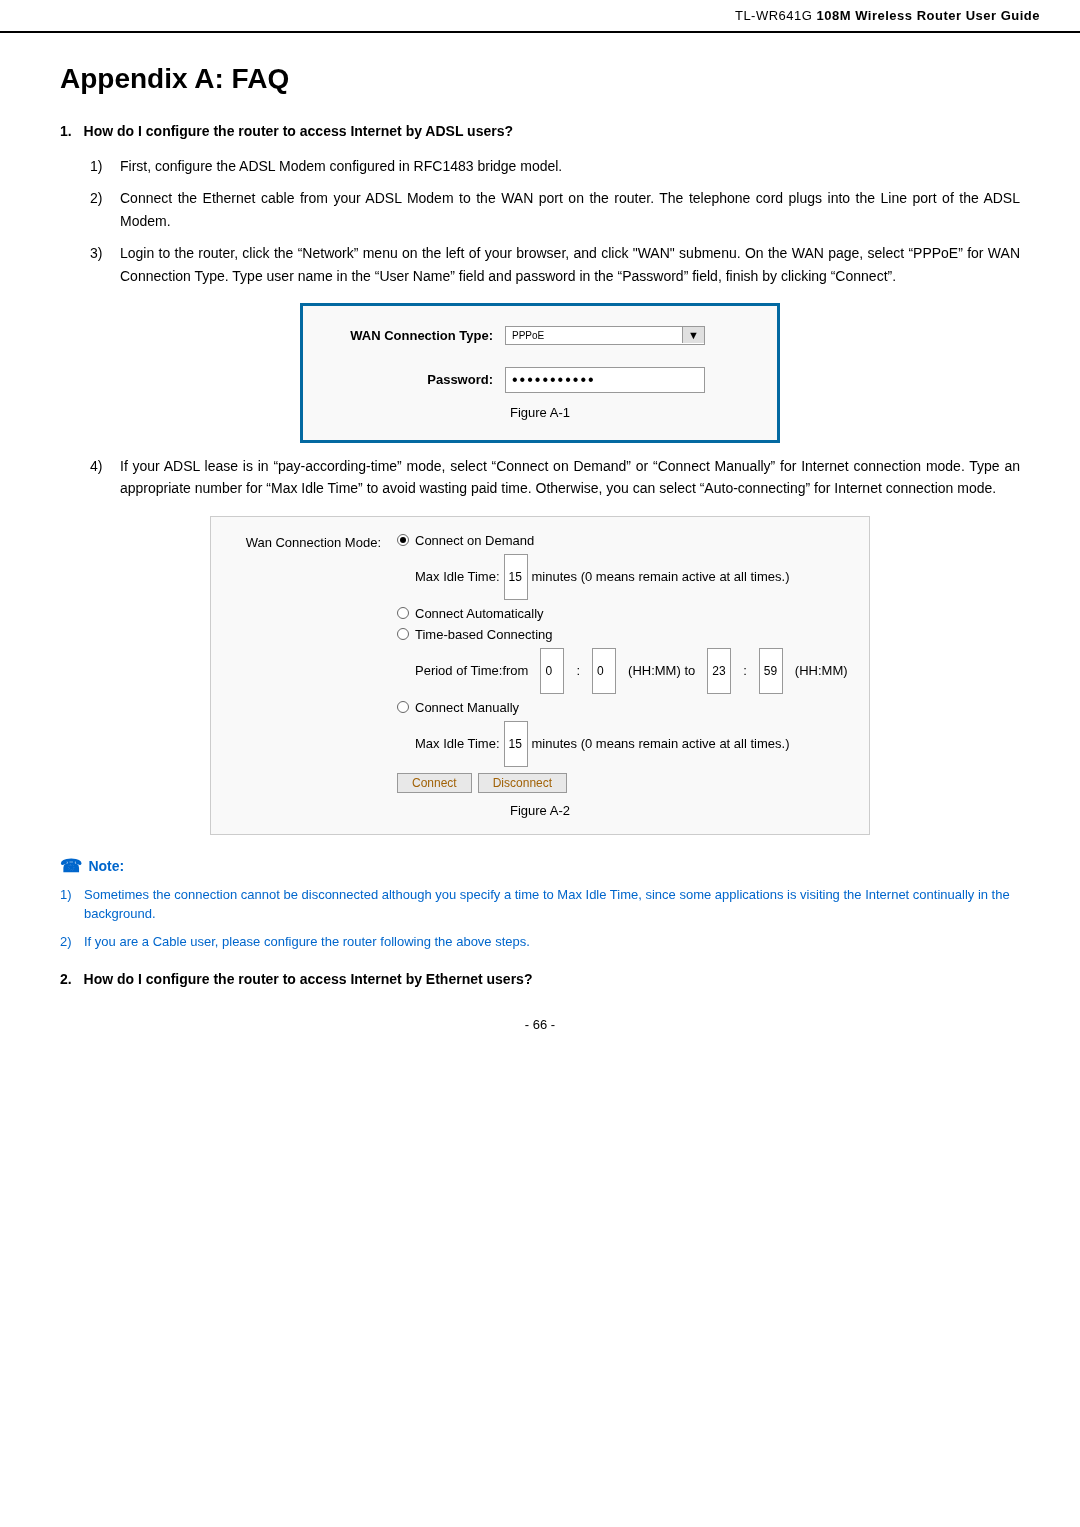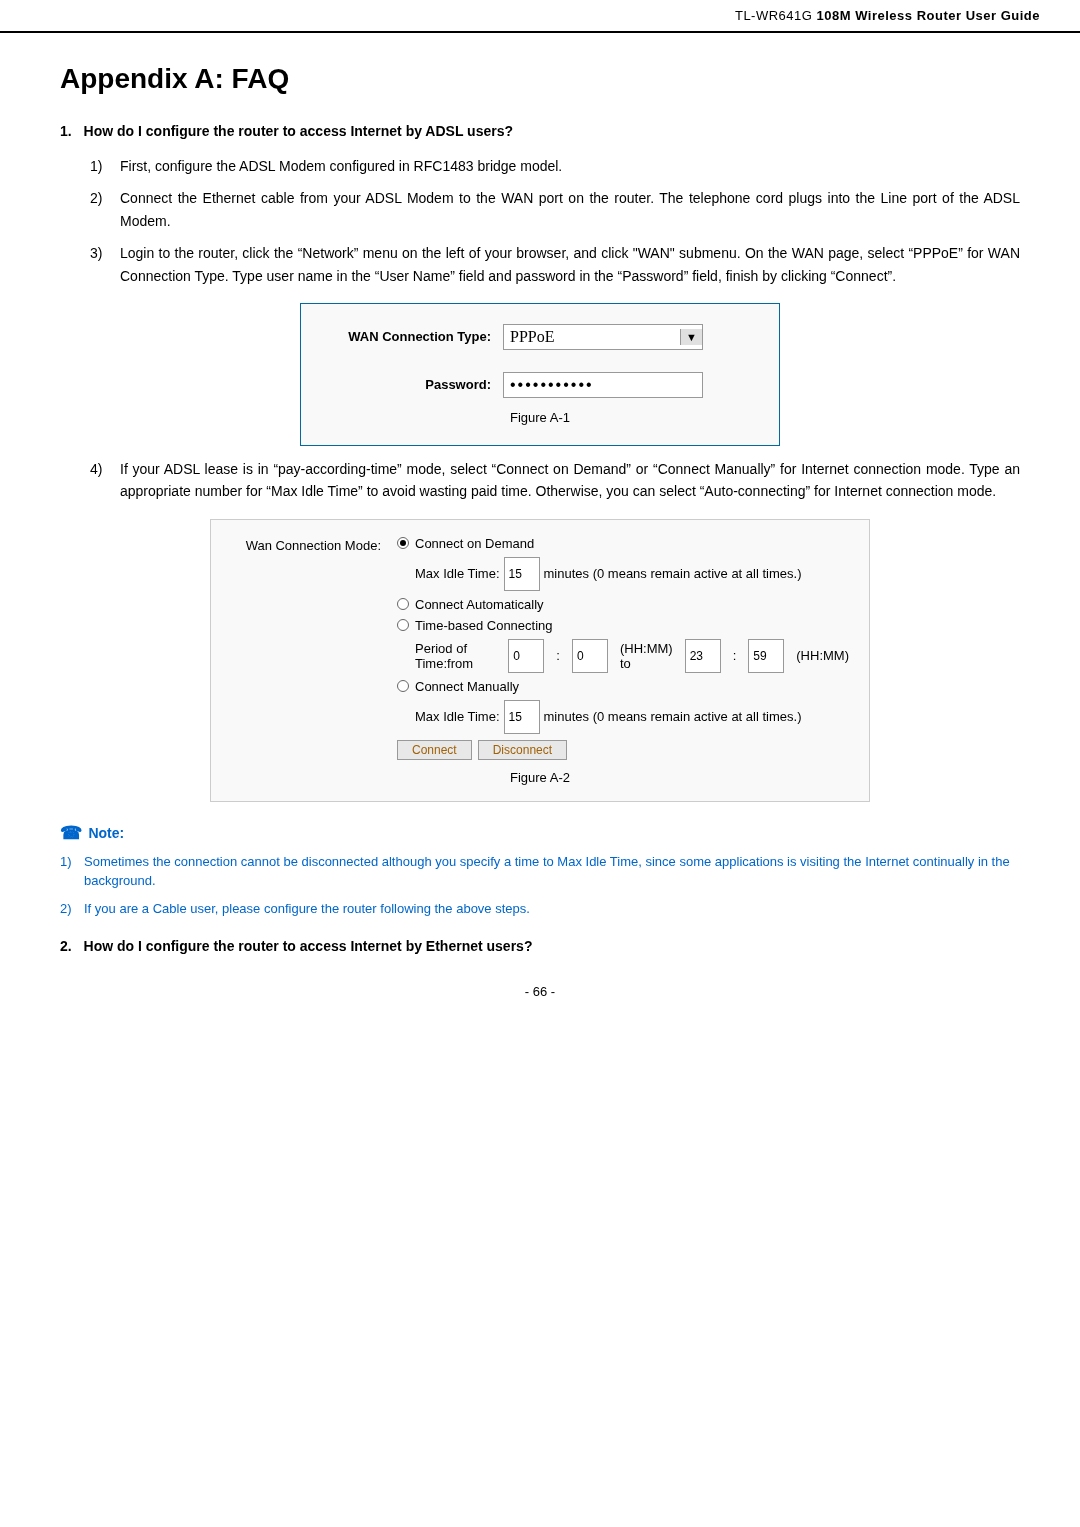--- a/index.html
+++ b/index.html
@@ -55,21 +55,21 @@
       text-align: justify;
     }
     .answer-num {
       min-width: 30px;
       font-size: 14px;
     }
     .answer-text {
       flex: 1;
     }
     .figure-box {
-      border: 1px solid #0369a1;
+      border: 3px solid #0369a1;
       margin: 12px auto;
       width: 480px;
       padding: 20px 30px;
       background: #f9f9f9;
     }
     .form-row {
       display: flex;
       align-items: center;
       margin-bottom: 12px;
     }
@@ -90,22 +90,21 @@
     .form-select-wrap {
       display: flex;
       align-items: center;
       border: 1px solid #999;
       width: 200px;
       background: #fff;
     }
     .form-select-text {
       flex: 1;
       padding: 3px 6px;
-      font-size: 16px;
-      font-family: Liberation Serif, serif;
+      font-size: 10px;
     }
     .form-select-arrow {
       border-left: 1px solid #999;
       padding: 2px 5px;
       font-size: 11px;
       background: #e0e0e0;
     }
     .figure-caption {
       text-align: center;
       font-size: 13px;
@@ -153,23 +152,23 @@
     }
     .radio-circle.selected::after {
       content: '';
       width: 6px;
       height: 6px;
       border-radius: 50%;
       background: #000;
     }
     .inline-input {
       border: 1px solid #999;
-      padding: 9px 4px;
+      padding: 15px 4px;
       font-size: 12px;
-      width: 36px;
+      width: 24px;
       background: #fff;
     }
     .wan-buttons {
       display: flex;
       gap: 6px;
       margin-top: 4px;
     }
     .wan-btn {
       border: 1px solid #999;
       background: #e8e8e8;

